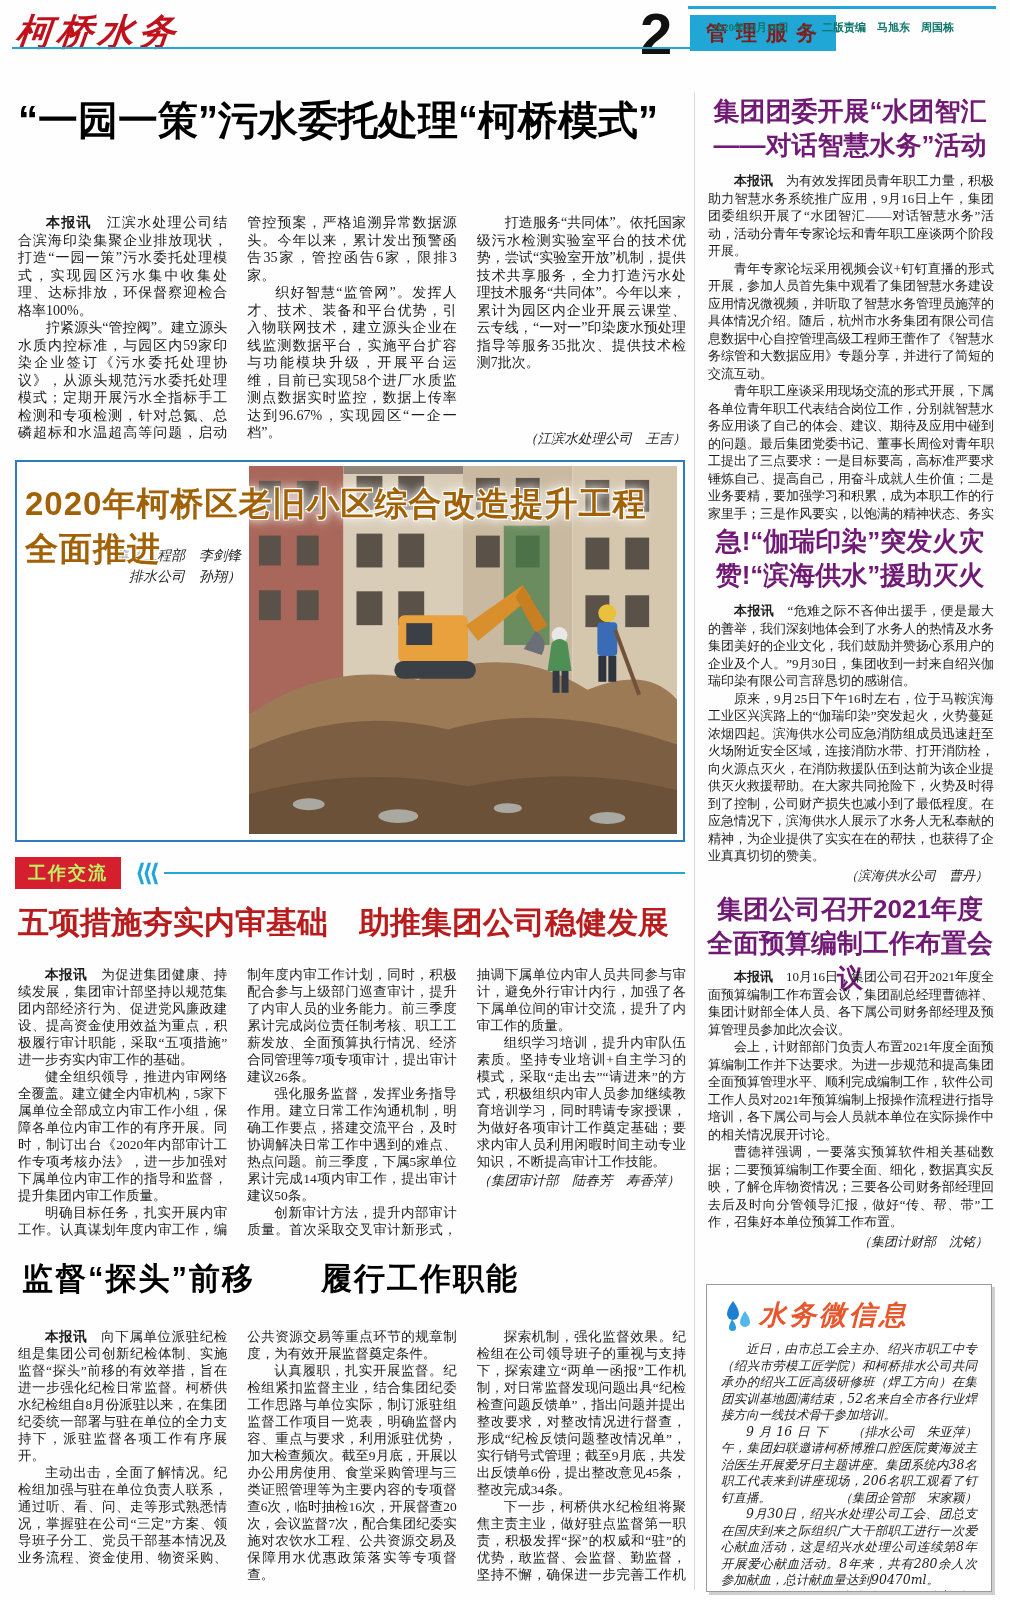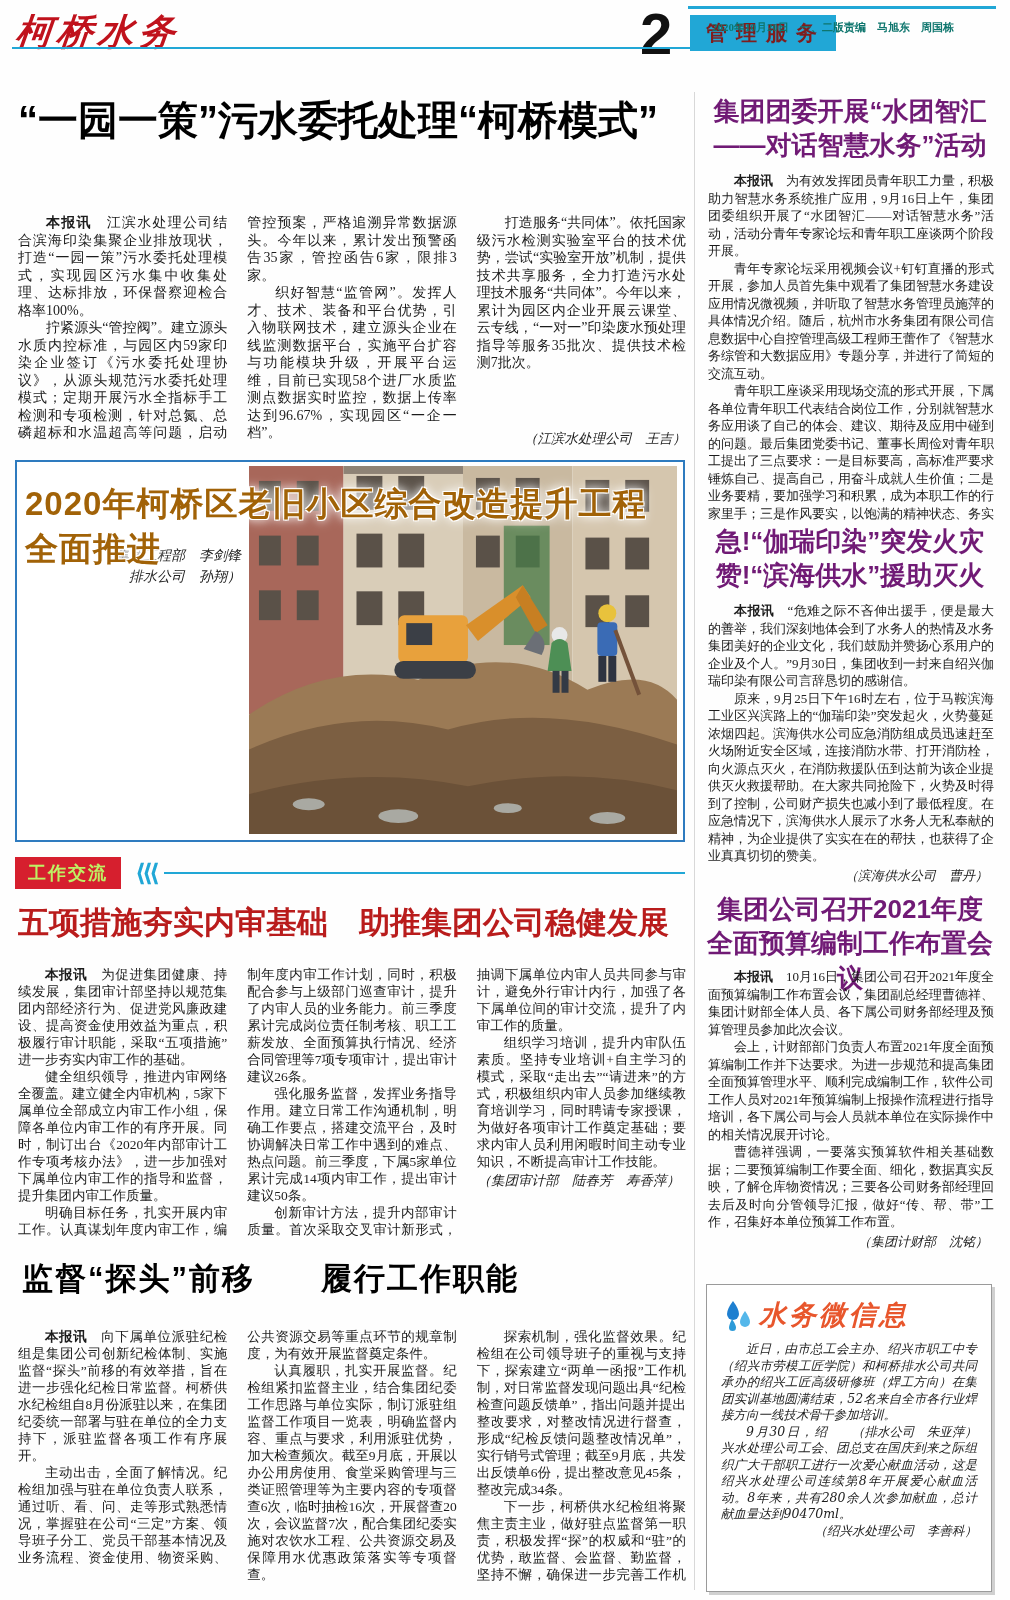--- a/index.html
+++ b/index.html
@@ -297,17 +297,20 @@
         <path d="M10,2 Q16,10 16,15 a6,6 0 1,1 -12,0 Q4,10 10,2 Z" fill="#1e7fd0"></path>
         <path d="M22,12 Q27,19 27,23 a5,5 0 1,1 -10,0 Q17,19 22,12 Z" fill="#54b7ea"></path>
         <path d="M9,20 Q13,26 13,28.5 a3.5,3.5 0 1,1 -7,0 Q6,26 9,20 Z" fill="#2d9bd8"></path>
       </svg>
       <span class="wx-title">水务微信息</span>
     </div>
     <div class="wx-item">
       <p><span>近日，由市总工会主办、绍兴市职工中专（绍兴市劳模工匠学院）和柯桥排水公司共同承办的绍兴工匠高级研修班（焊工方向）在集团实训基地圆满结束，52名来自全市各行业焊接方向一线技术骨干参加培训。</span><span class="wx-byline">（排水公司　朱亚萍）</span></p>
     </div>
     <div class="wx-item">
+      <p><span>9月16日下午，集团妇联邀请柯桥博雅口腔医院黄海波主治医生开展爱牙日主题讲座。集团系统内38名职工代表来到讲座现场，206名职工观看了钉钉直播。</span><span class="wx-byline">（集团企管部　宋家颖）</span></p>
+    </div>
+    <div class="wx-item">
       <p><span>9月30日，绍兴水处理公司工会、团总支在国庆到来之际组织广大干部职工进行一次爱心献血活动，这是绍兴水处理公司连续第8年开展爱心献血活动。8年来，共有280余人次参加献血，总计献血量达到90470ml。</span><span class="wx-byline">（绍兴水处理公司　李善科）</span></p>
     </div>
   </div>
 
 </div>
 
 </body></html>

